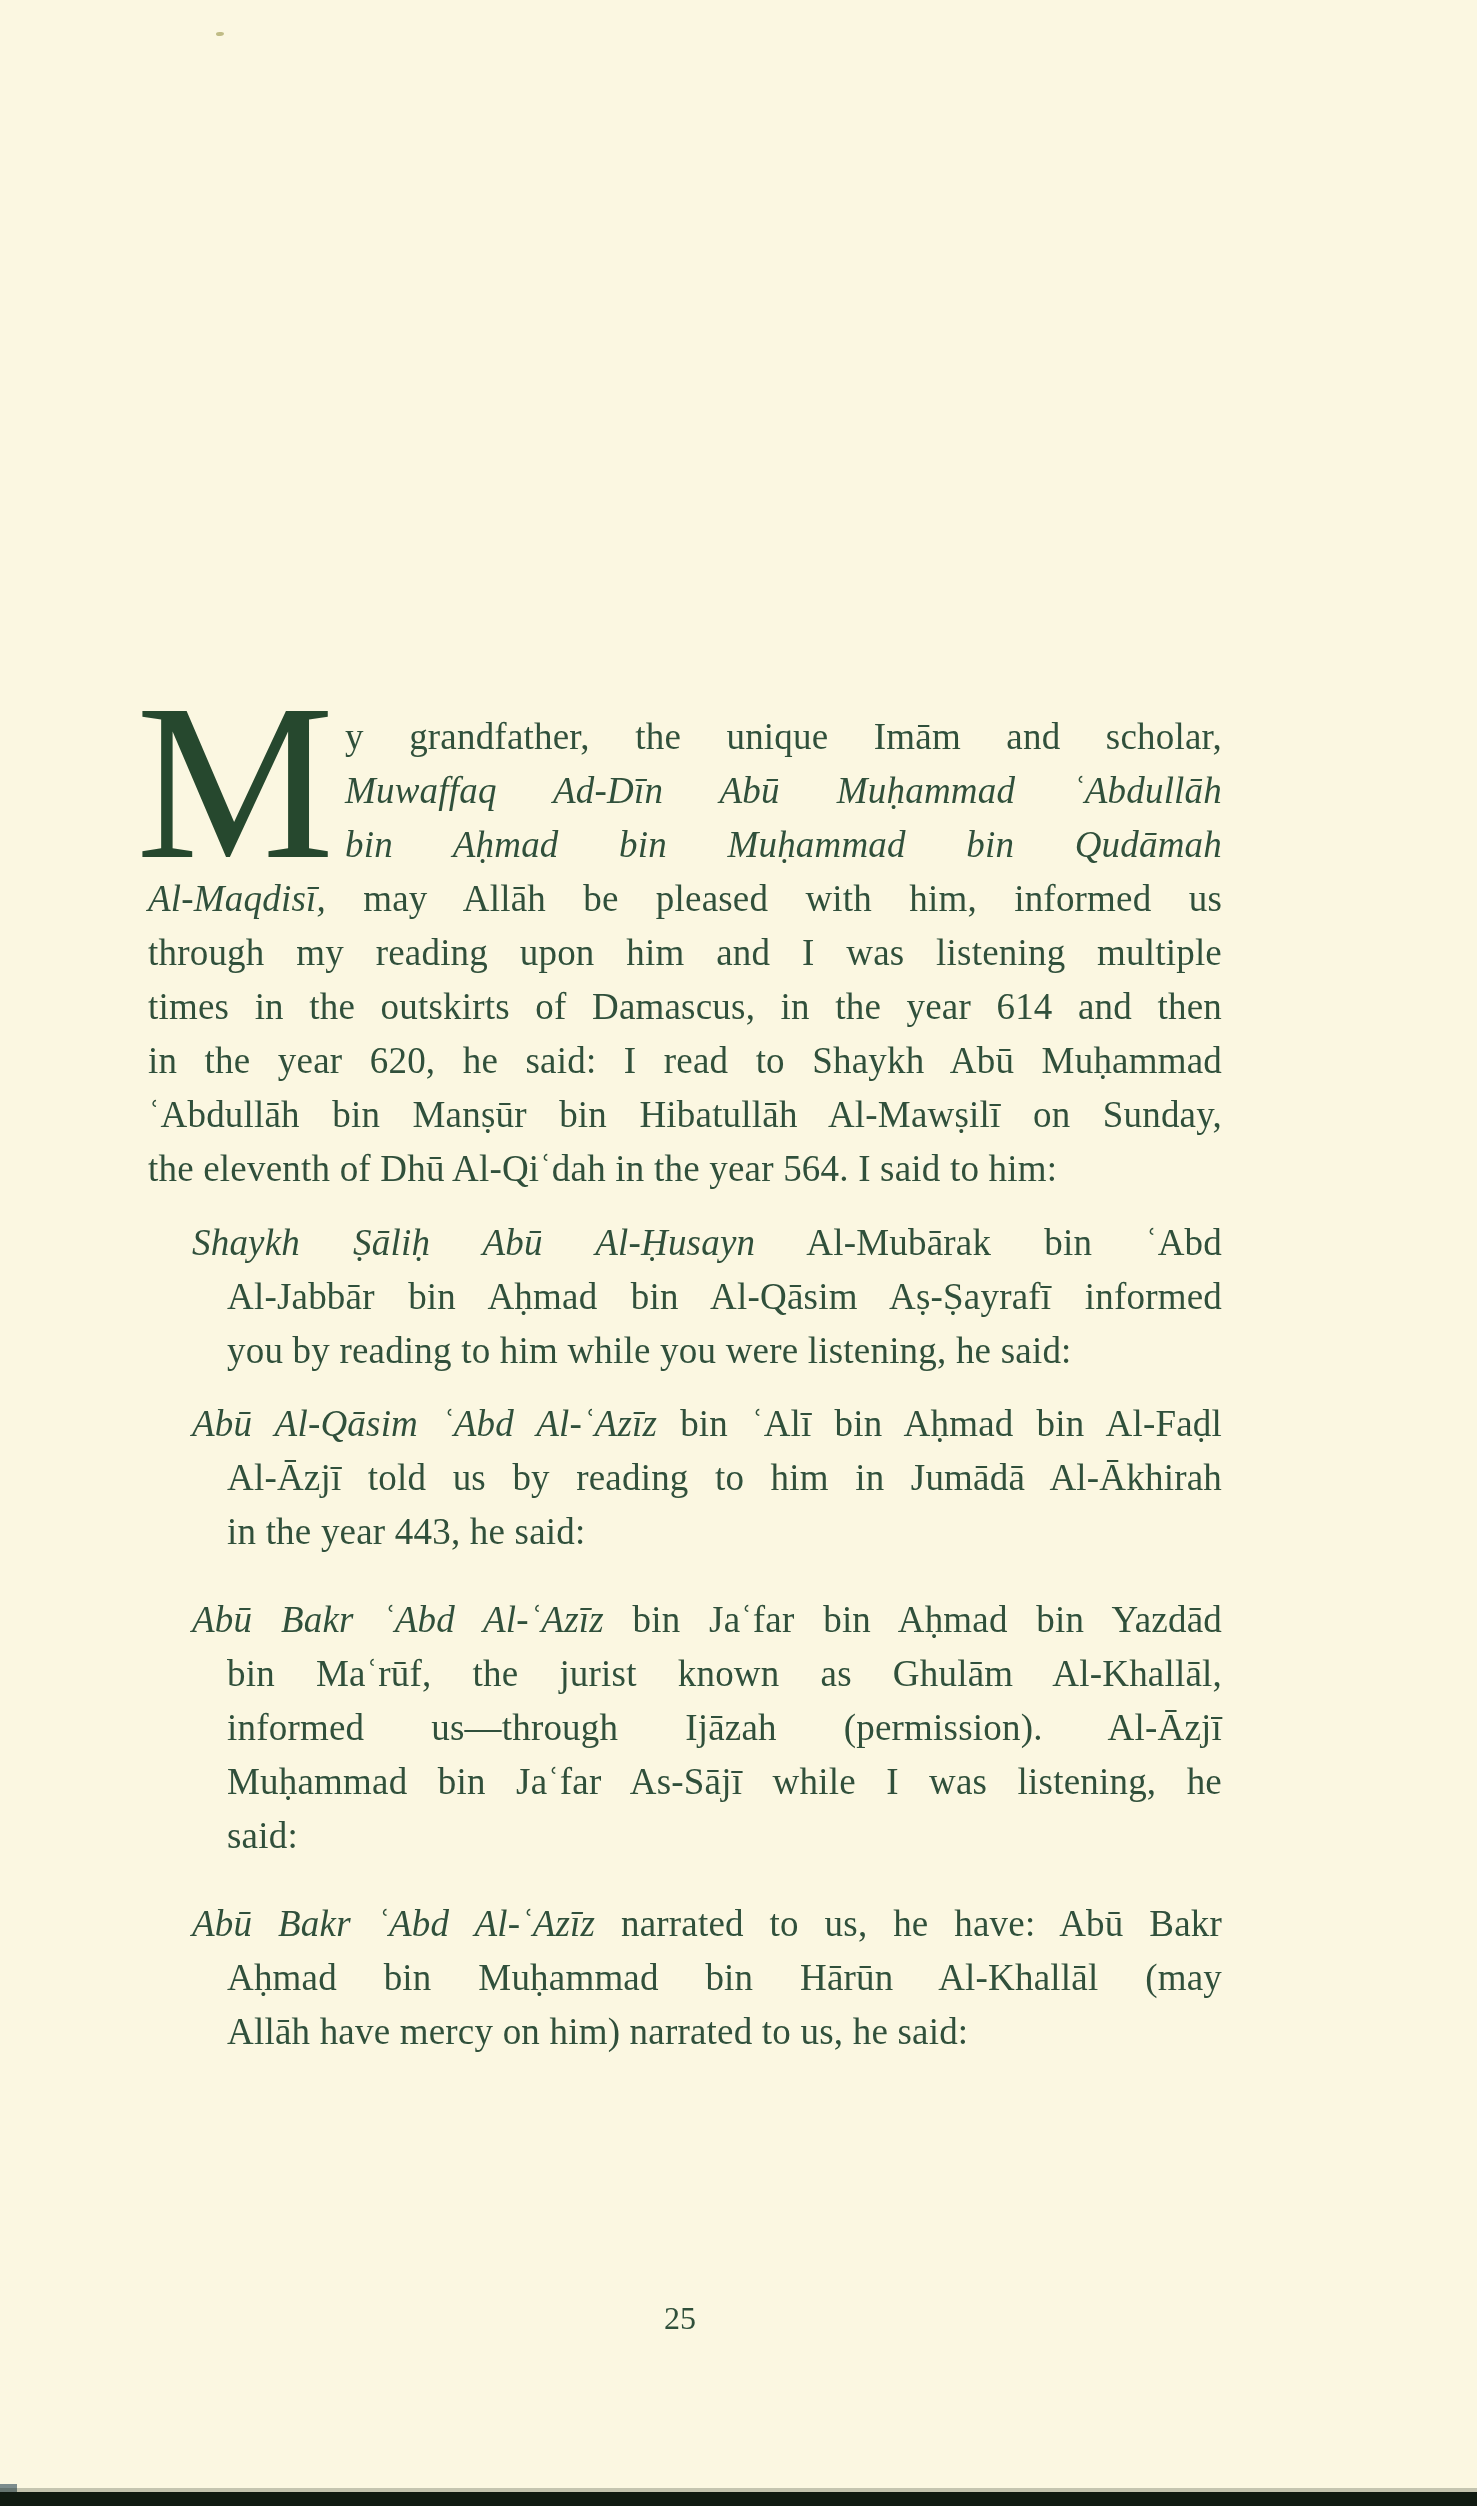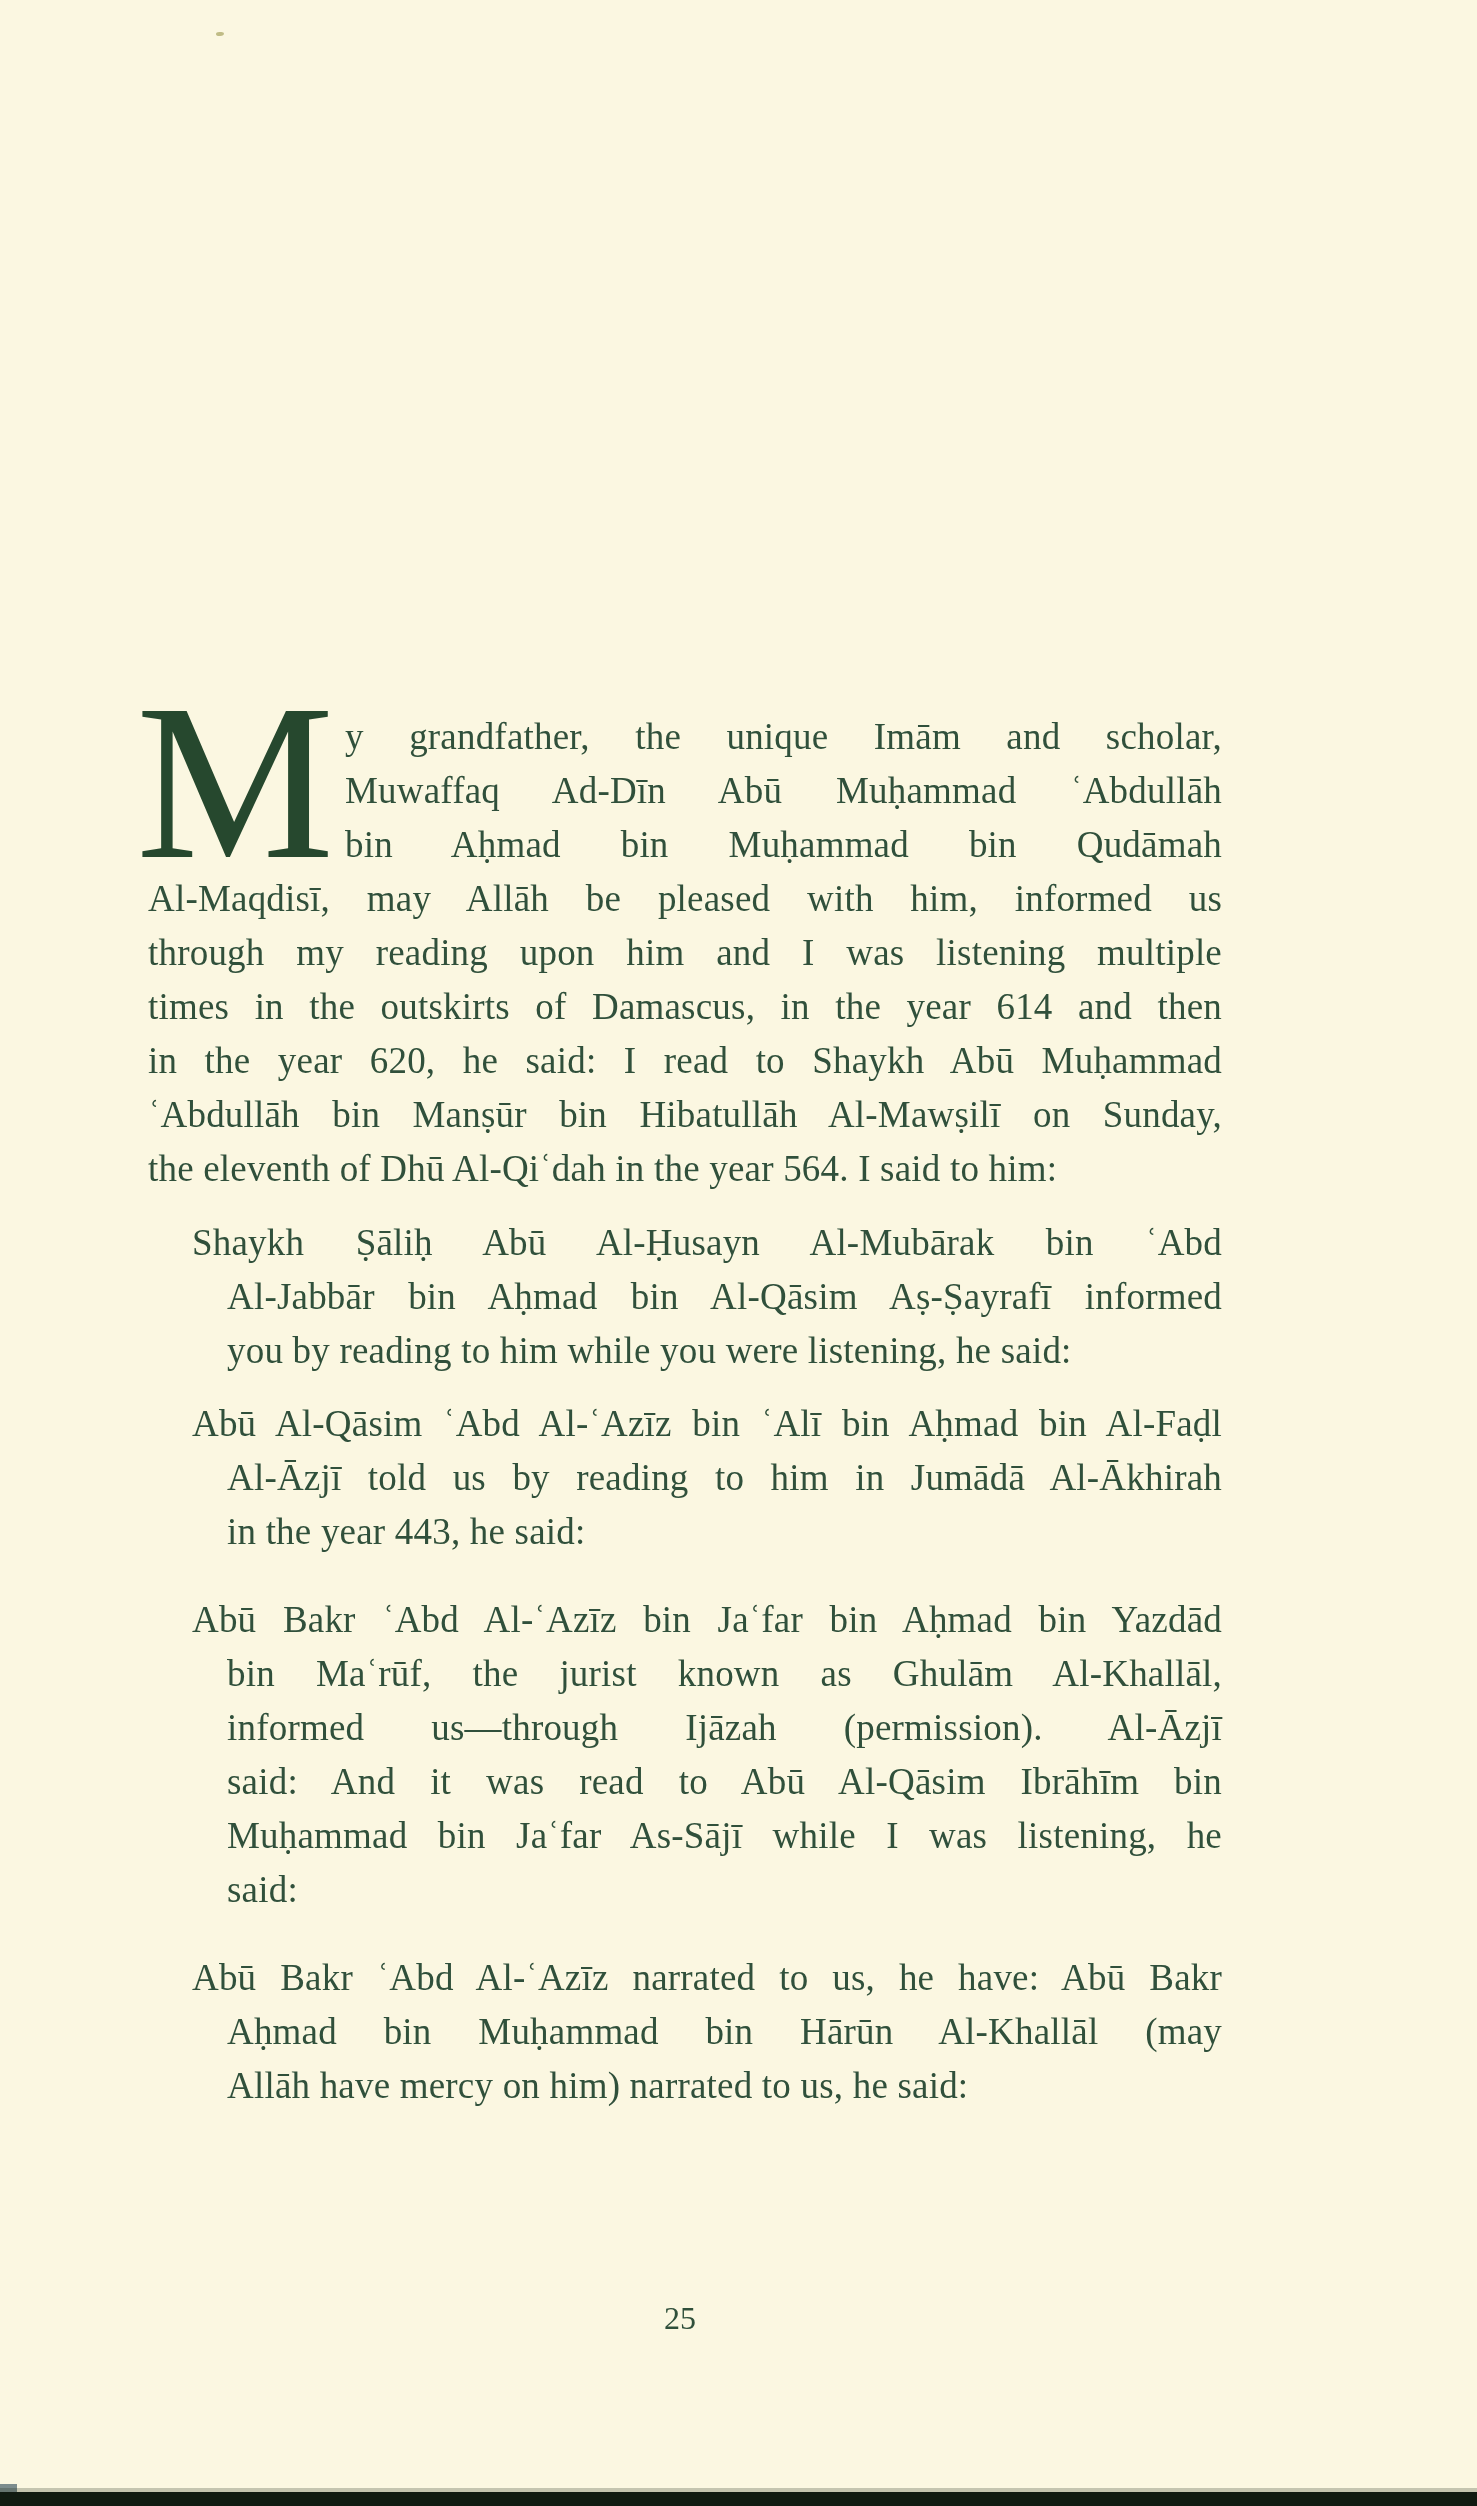--- a/index.html
+++ b/index.html
@@ -32,21 +32,21 @@
     height:54px;
     text-align:justify;
     text-align-last:justify;
     letter-spacing:0.2px;
     white-space:normal;
   }
   .line.last{text-align-last:left;}
   .line.beside{margin-left:197px;}
   .quote .line{padding-left:79px;}
   .quote .line.q-first{padding-left:44px;}
-  .seg-i{}
+  .seg-i{font-style:italic;}
   .drop-cap{
     position:absolute;
     left:136px;top:670px;
     font-size:223px;
     line-height:223px;
     color:var(--dropcap);
     letter-spacing:0;
   }
   .page-number{
     position:absolute;
@@ -111,21 +111,20 @@
       </div>
       <div class="para quote gap-sm">
         <div class="line q-first"><span class="seg-i">Abū Al-Qāsim ʿAbd Al-ʿAzīz</span><span class="seg-r"> bin ʿAlī bin Aḥmad bin Al-Faḍl</span></div>
         <div class="line"><span class="seg-r">Al-Āzjī told us by reading to him in Jumādā Al-Ākhirah</span></div>
         <div class="line last"><span class="seg-r">in the year 443, he said:</span></div>
       </div>
       <div class="para quote gap-lg">
         <div class="line q-first"><span class="seg-i">Abū Bakr ʿAbd Al-ʿAzīz</span><span class="seg-r"> bin Jaʿfar bin Aḥmad bin Yazdād</span></div>
         <div class="line"><span class="seg-r">bin Maʿrūf, the jurist known as Ghulām Al-Khallāl,</span></div>
         <div class="line"><span class="seg-r">informed us—through Ijāzah (permission). Al-Āzjī</span></div>
-        <div class="line"><span class="seg-r">said: And it was read to Abū Al-Qāsim Ibrāhīm bin</span></div>
         <div class="line"><span class="seg-r">Muḥammad bin Jaʿfar As-Sājī while I was listening, he</span></div>
         <div class="line last"><span class="seg-r">said:</span></div>
       </div>
       <div class="para quote gap-lg">
         <div class="line q-first"><span class="seg-i">Abū Bakr ʿAbd Al-ʿAzīz</span><span class="seg-r"> narrated to us, he have: Abū Bakr</span></div>
         <div class="line"><span class="seg-r">Aḥmad bin Muḥammad bin Hārūn Al-Khallāl (may</span></div>
         <div class="line last"><span class="seg-r">Allāh have mercy on him) narrated to us, he said:</span></div>
       </div>
     </div>
 

